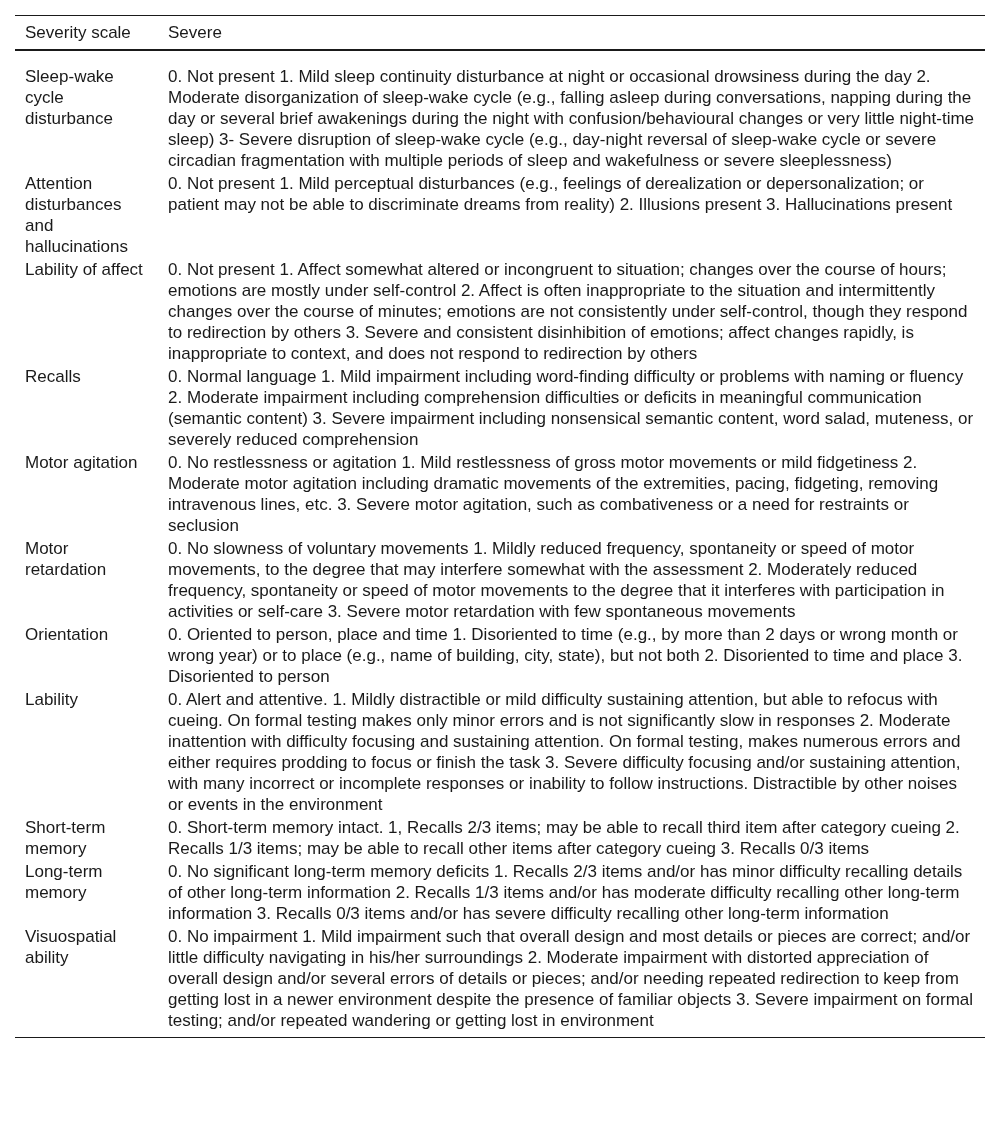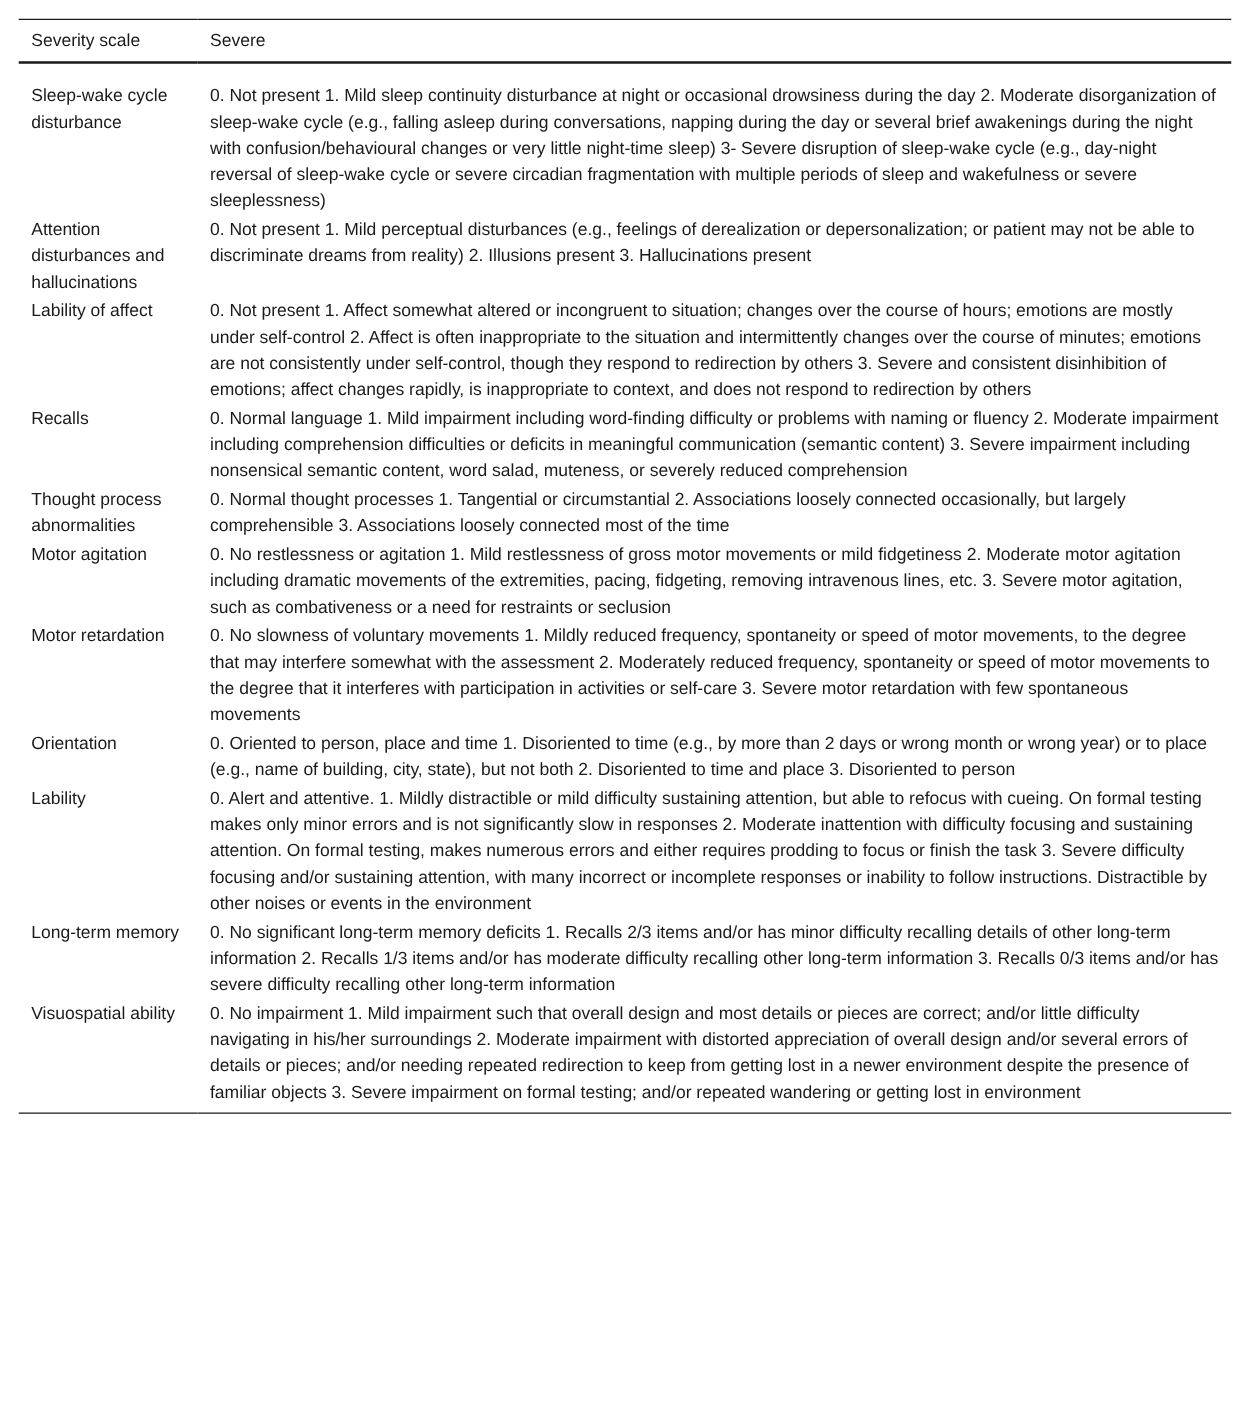--- a/index.html
+++ b/index.html
@@ -16,21 +16,21 @@
     }
     .table-wrap {
       position: absolute;
       left: 15px;
       top: 15px;
       width: 970px;
     }
     table {
       width: 100%;
       border-collapse: collapse;
-      font-size: 14px;
+      font-size: 17px;
       line-height: 21px;
     }
     thead tr {
       border-top: 1px solid #1a1a1a;
       border-bottom: 2px solid #1a1a1a;
     }
     tbody {
       border-bottom: 1px solid #1a1a1a;
     }
     th {
@@ -70,40 +70,40 @@
       </tr>
       <tr>
         <td>Lability of affect</td>
         <td>0. Not present 1. Affect somewhat altered or incongruent to situation; changes over the course of hours; emotions are mostly under self-control 2. Affect is often inappropriate to the situation and intermittently changes over the course of minutes; emotions are not consistently under self-control, though they respond to redirection by others 3. Severe and consistent disinhibition of emotions; affect changes rapidly, is inappropriate to context, and does not respond to redirection by others</td>
       </tr>
       <tr>
         <td>Recalls</td>
         <td>0. Normal language 1. Mild impairment including word-finding difficulty or problems with naming or fluency 2. Moderate impairment including comprehension difficulties or deficits in meaningful communication (semantic content) 3. Severe impairment including nonsensical semantic content, word salad, muteness, or severely reduced comprehension</td>
       </tr>
       <tr>
-        <td>Thought process abnormalities</td>
-        <td>0. Normal thought processes 1. Tangential or circumstantial 2. Associations loosely connected occasionally, but largely comprehensible 3. Associations loosely connected most of the time</td>
-      </tr>
-      <tr>
         <td>Motor agitation</td>
         <td>0. No restlessness or agitation 1. Mild restlessness of gross motor movements or mild fidgetiness 2. Moderate motor agitation including dramatic movements of the extremities, pacing, fidgeting, removing intravenous lines, etc. 3. Severe motor agitation, such as combativeness or a need for restraints or seclusion</td>
       </tr>
       <tr>
         <td>Motor retardation</td>
         <td>0. No slowness of voluntary movements 1. Mildly reduced frequency, spontaneity or speed of motor movements, to the degree that may interfere somewhat with the assessment 2. Moderately reduced frequency, spontaneity or speed of motor movements to the degree that it interferes with participation in activities or self-care 3. Severe motor retardation with few spontaneous movements</td>
       </tr>
       <tr>
         <td>Orientation</td>
         <td>0. Oriented to person, place and time 1. Disoriented to time (e.g., by more than 2 days or wrong month or wrong year) or to place (e.g., name of building, city, state), but not both 2. Disoriented to time and place 3. Disoriented to person</td>
       </tr>
       <tr>
         <td>Lability</td>
         <td>0. Alert and attentive. 1. Mildly distractible or mild difficulty sustaining attention, but able to refocus with cueing. On formal testing makes only minor errors and is not significantly slow in responses 2. Moderate inattention with difficulty focusing and sustaining attention. On formal testing, makes numerous errors and either requires prodding to focus or finish the task 3. Severe difficulty focusing and/or sustaining attention, with many incorrect or incomplete responses or inability to follow instructions. Distractible by other noises or events in the environment</td>
       </tr>
       <tr>
+        <td>Short-term memory</td>
+        <td>0. Short-term memory intact. 1, Recalls 2/3 items; may be able to recall third item after category cueing 2. Recalls 1/3 items; may be able to recall other items after category cueing 3. Recalls 0/3 items</td>
+      </tr>
+      <tr>
         <td>Long-term memory</td>
         <td>0. No significant long-term memory deficits 1. Recalls 2/3 items and/or has minor difficulty recalling details of other long-term information 2. Recalls 1/3 items and/or has moderate difficulty recalling other long-term information 3. Recalls 0/3 items and/or has severe difficulty recalling other long-term information</td>
       </tr>
       <tr>
         <td>Visuospatial ability</td>
         <td>0. No impairment 1. Mild impairment such that overall design and most details or pieces are correct; and/or little difficulty navigating in his/her surroundings 2. Moderate impairment with distorted appreciation of overall design and/or several errors of details or pieces; and/or needing repeated redirection to keep from getting lost in a newer environment despite the presence of familiar objects 3. Severe impairment on formal testing; and/or repeated wandering or getting lost in environment</td>
       </tr>
     </tbody>
   </table>
 </div>

